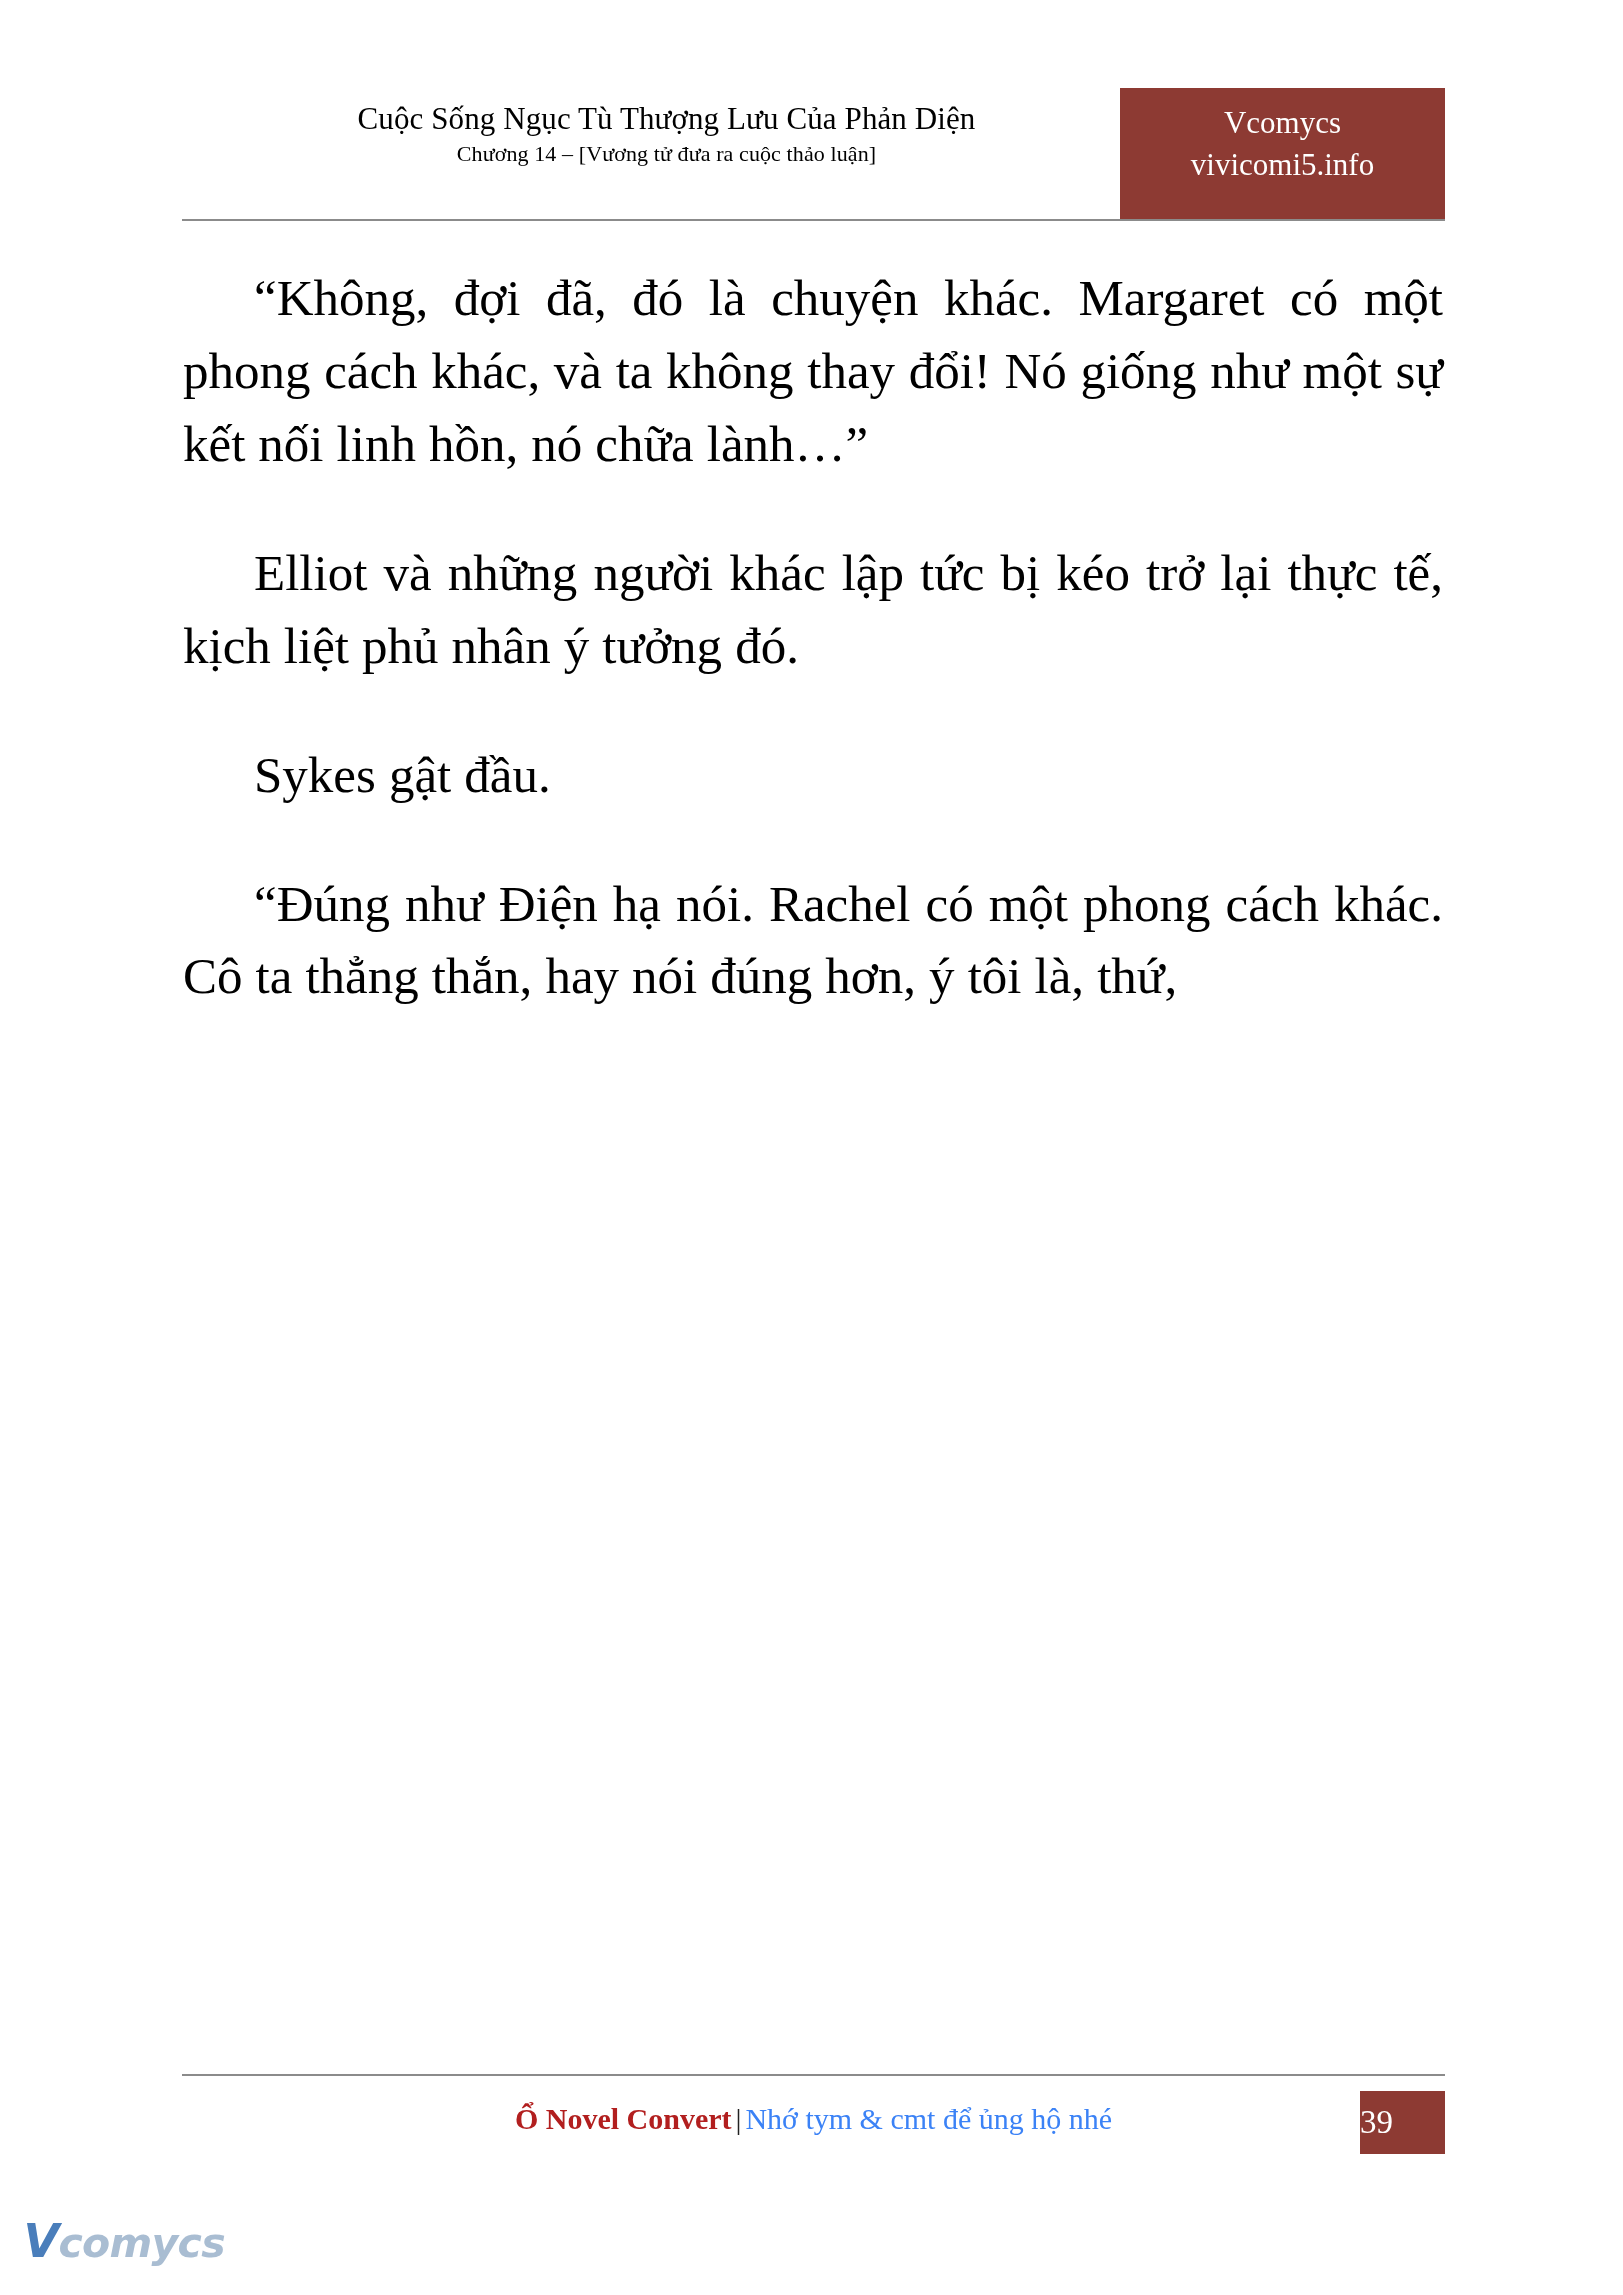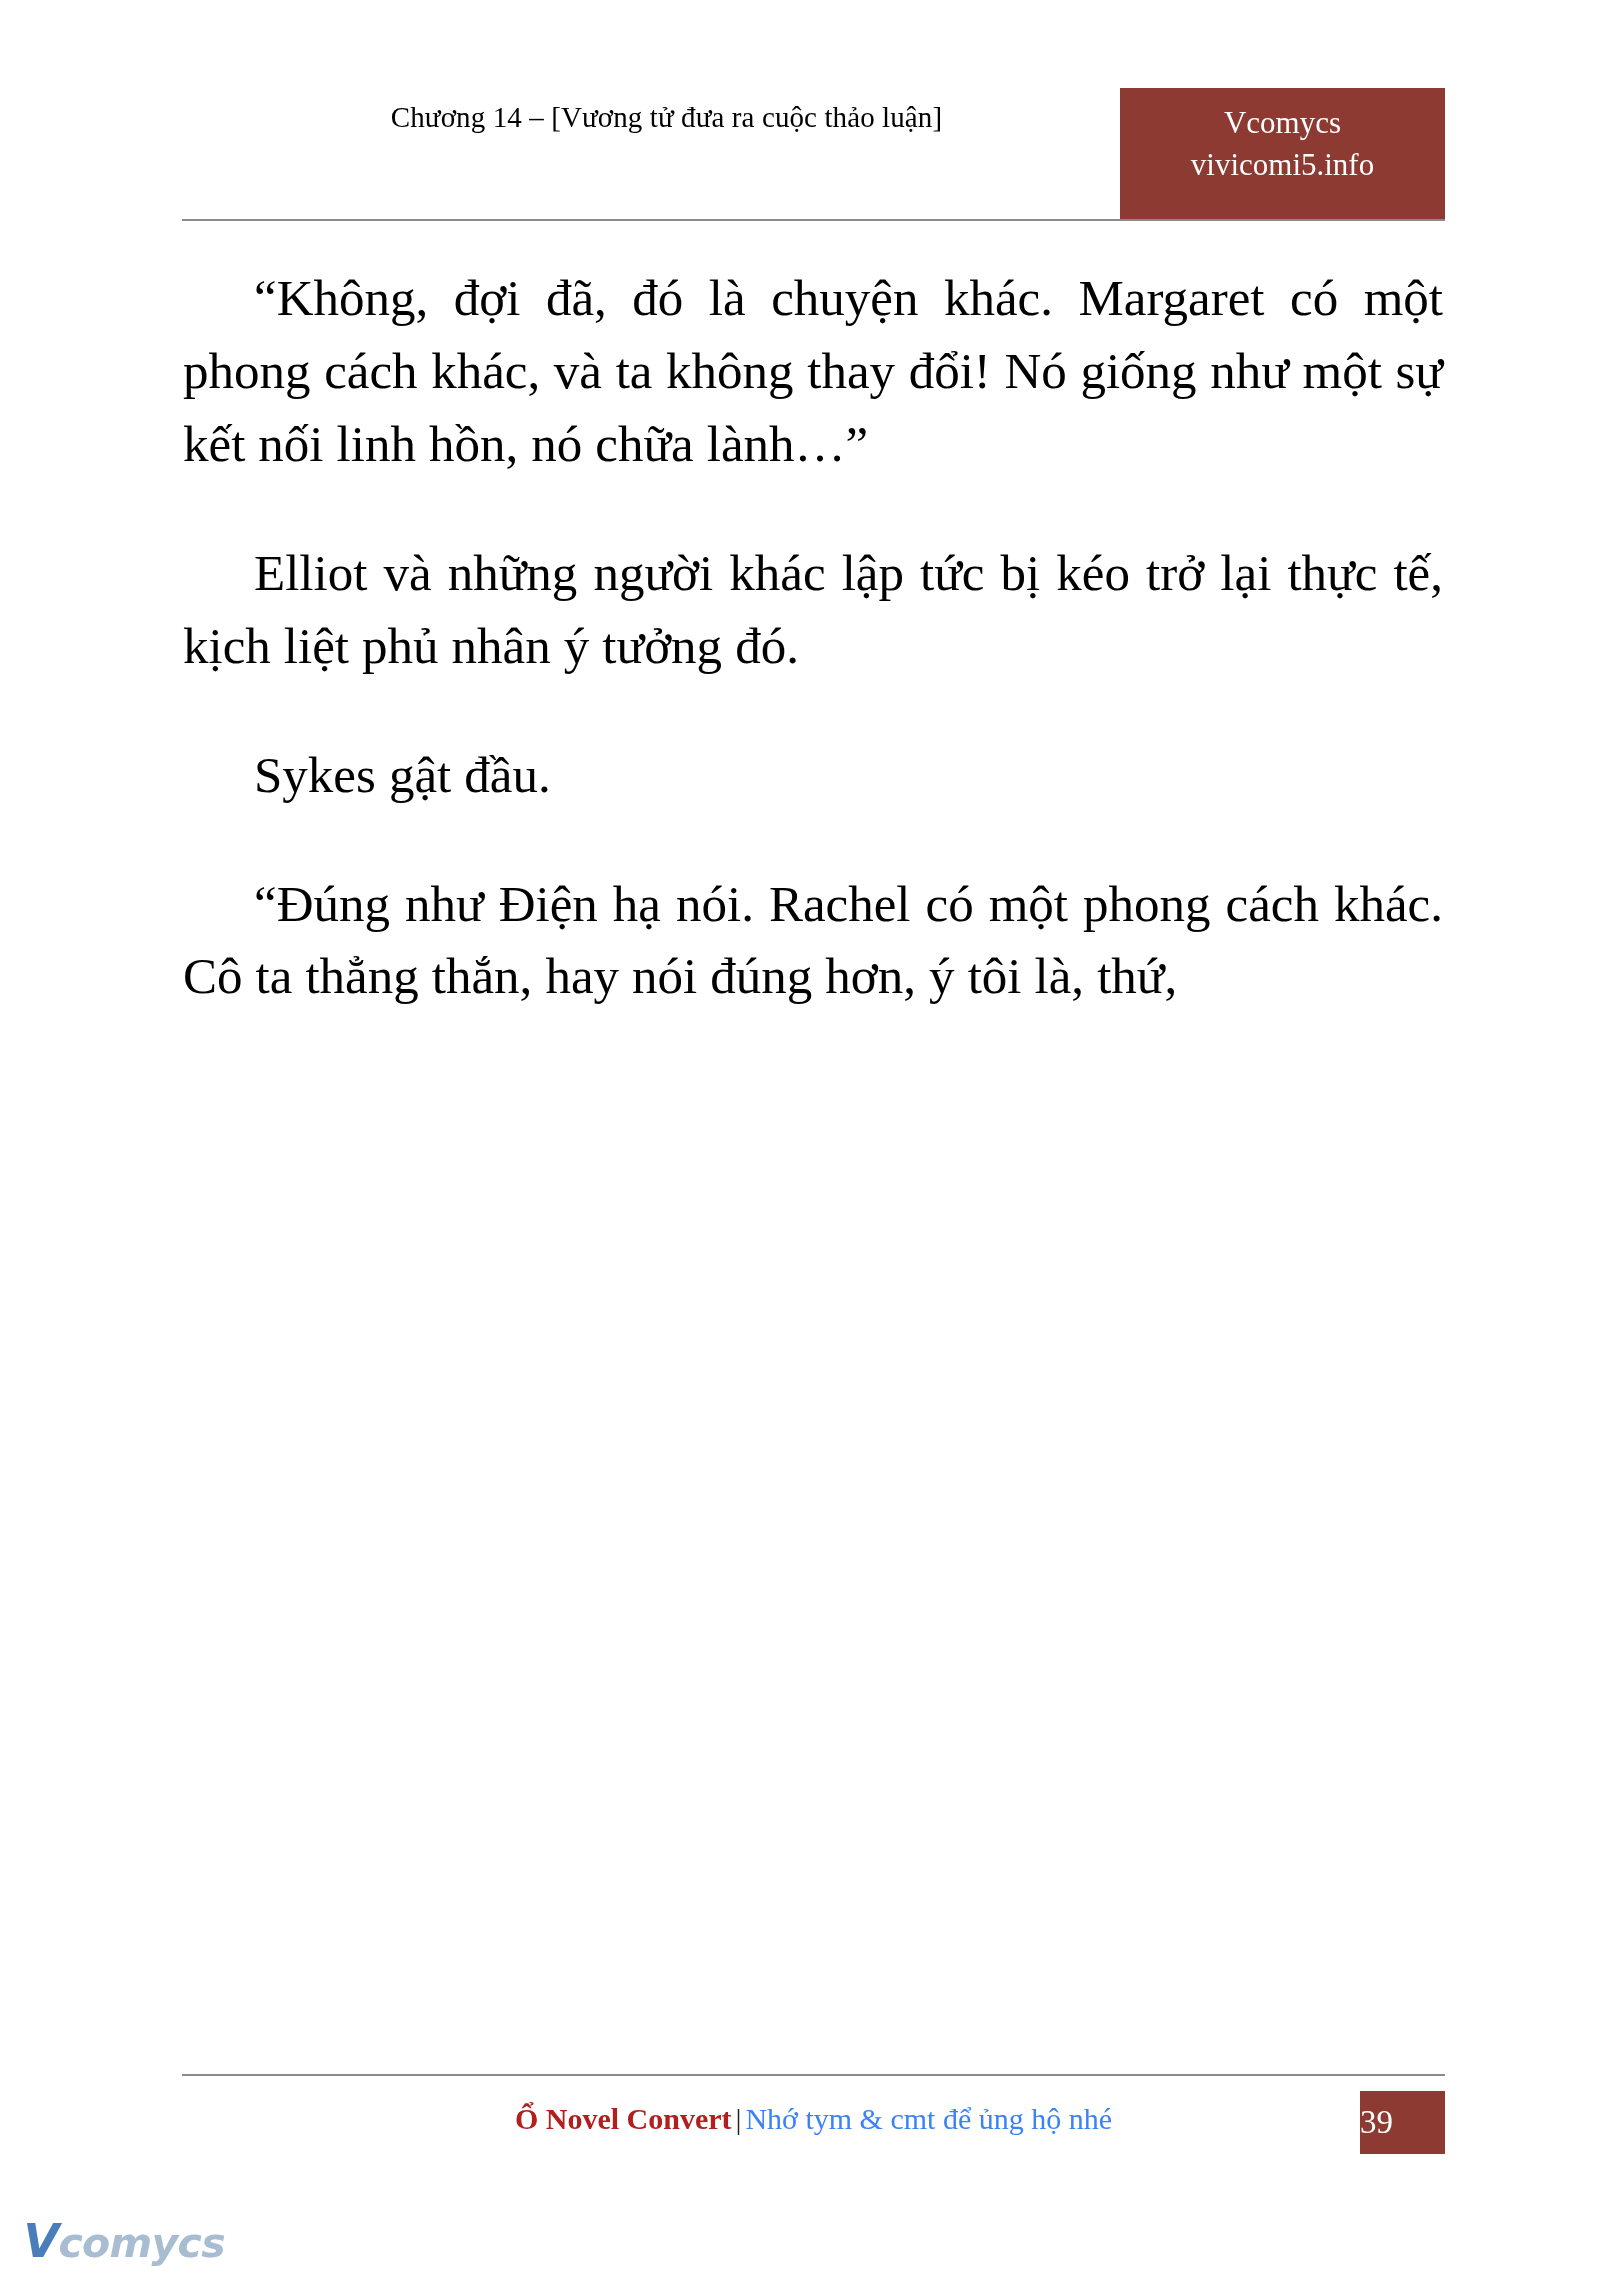--- a/index.html
+++ b/index.html
@@ -46,21 +46,21 @@
     top: 0;
     width: 969px;
     text-align: center;
     line-height: 1.33;
   }
   .header-title-line1 {
     font-size: 31px;
     letter-spacing: 0.1px;
   }
   .header-title-line2 {
-    font-size: 29px;
+    font-size: 22px;
     letter-spacing: 0.1px;
   }
   .header-badge {
     position: absolute;
     right: 0;
     top: -10.5px;
     width: 325px;
     height: 131px;
     background: #8d3a33;
     color: #ffffff;
@@ -175,20 +175,21 @@
     font-size: 46px;
   }
 </style>
 </head>
 <body>
 
 <div class="page">
 
   <div class="header">
     <div class="header-titles">
+      <div class="header-title-line1">Cuộc Sống Ngục Tù Thượng Lưu Của Phản Diện</div>
       <div class="header-title-line2">Chương 14 – [Vương tử đưa ra cuộc thảo luận]</div>
     </div>
     <div class="header-badge">
       <span class="brand">Vcomycs</span>
       <span class="site">vivicomi5.info</span>
     </div>
     <div class="header-rule"></div>
   </div>
 
   <div class="content">

